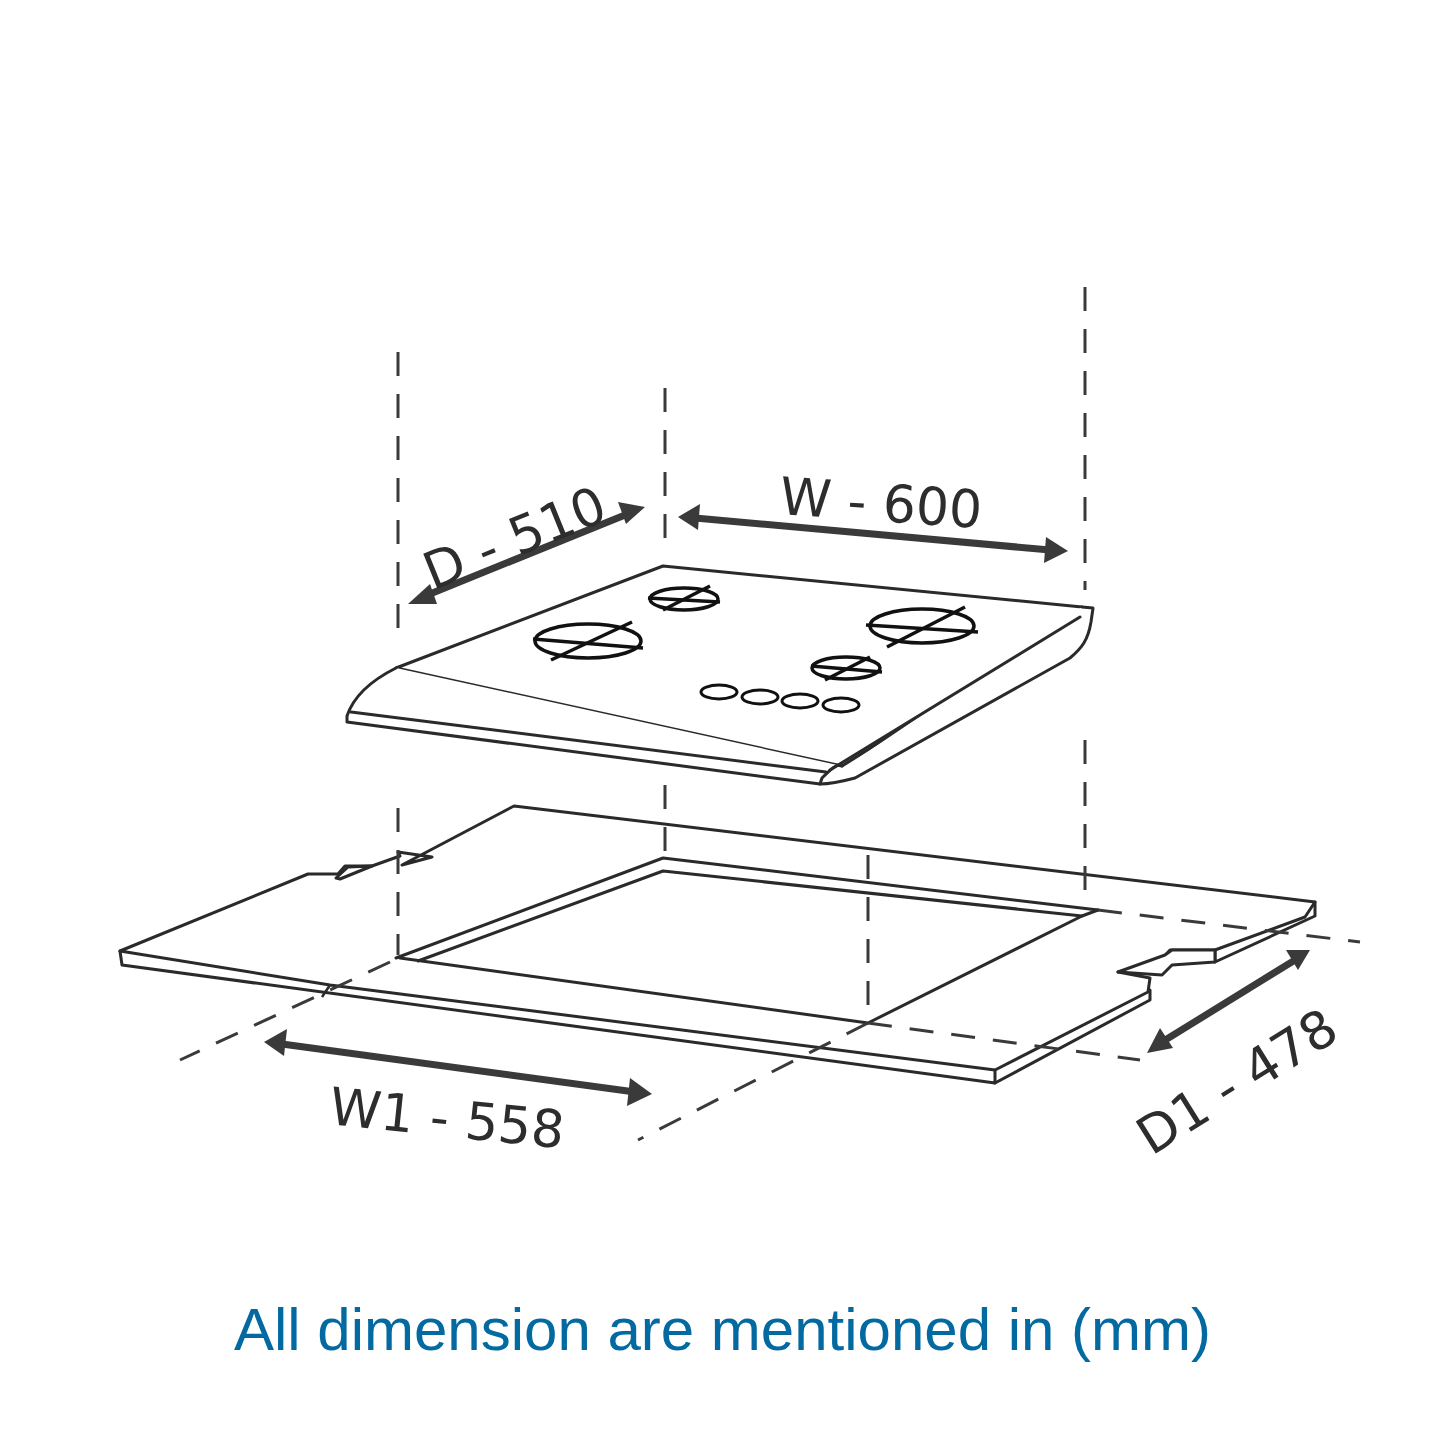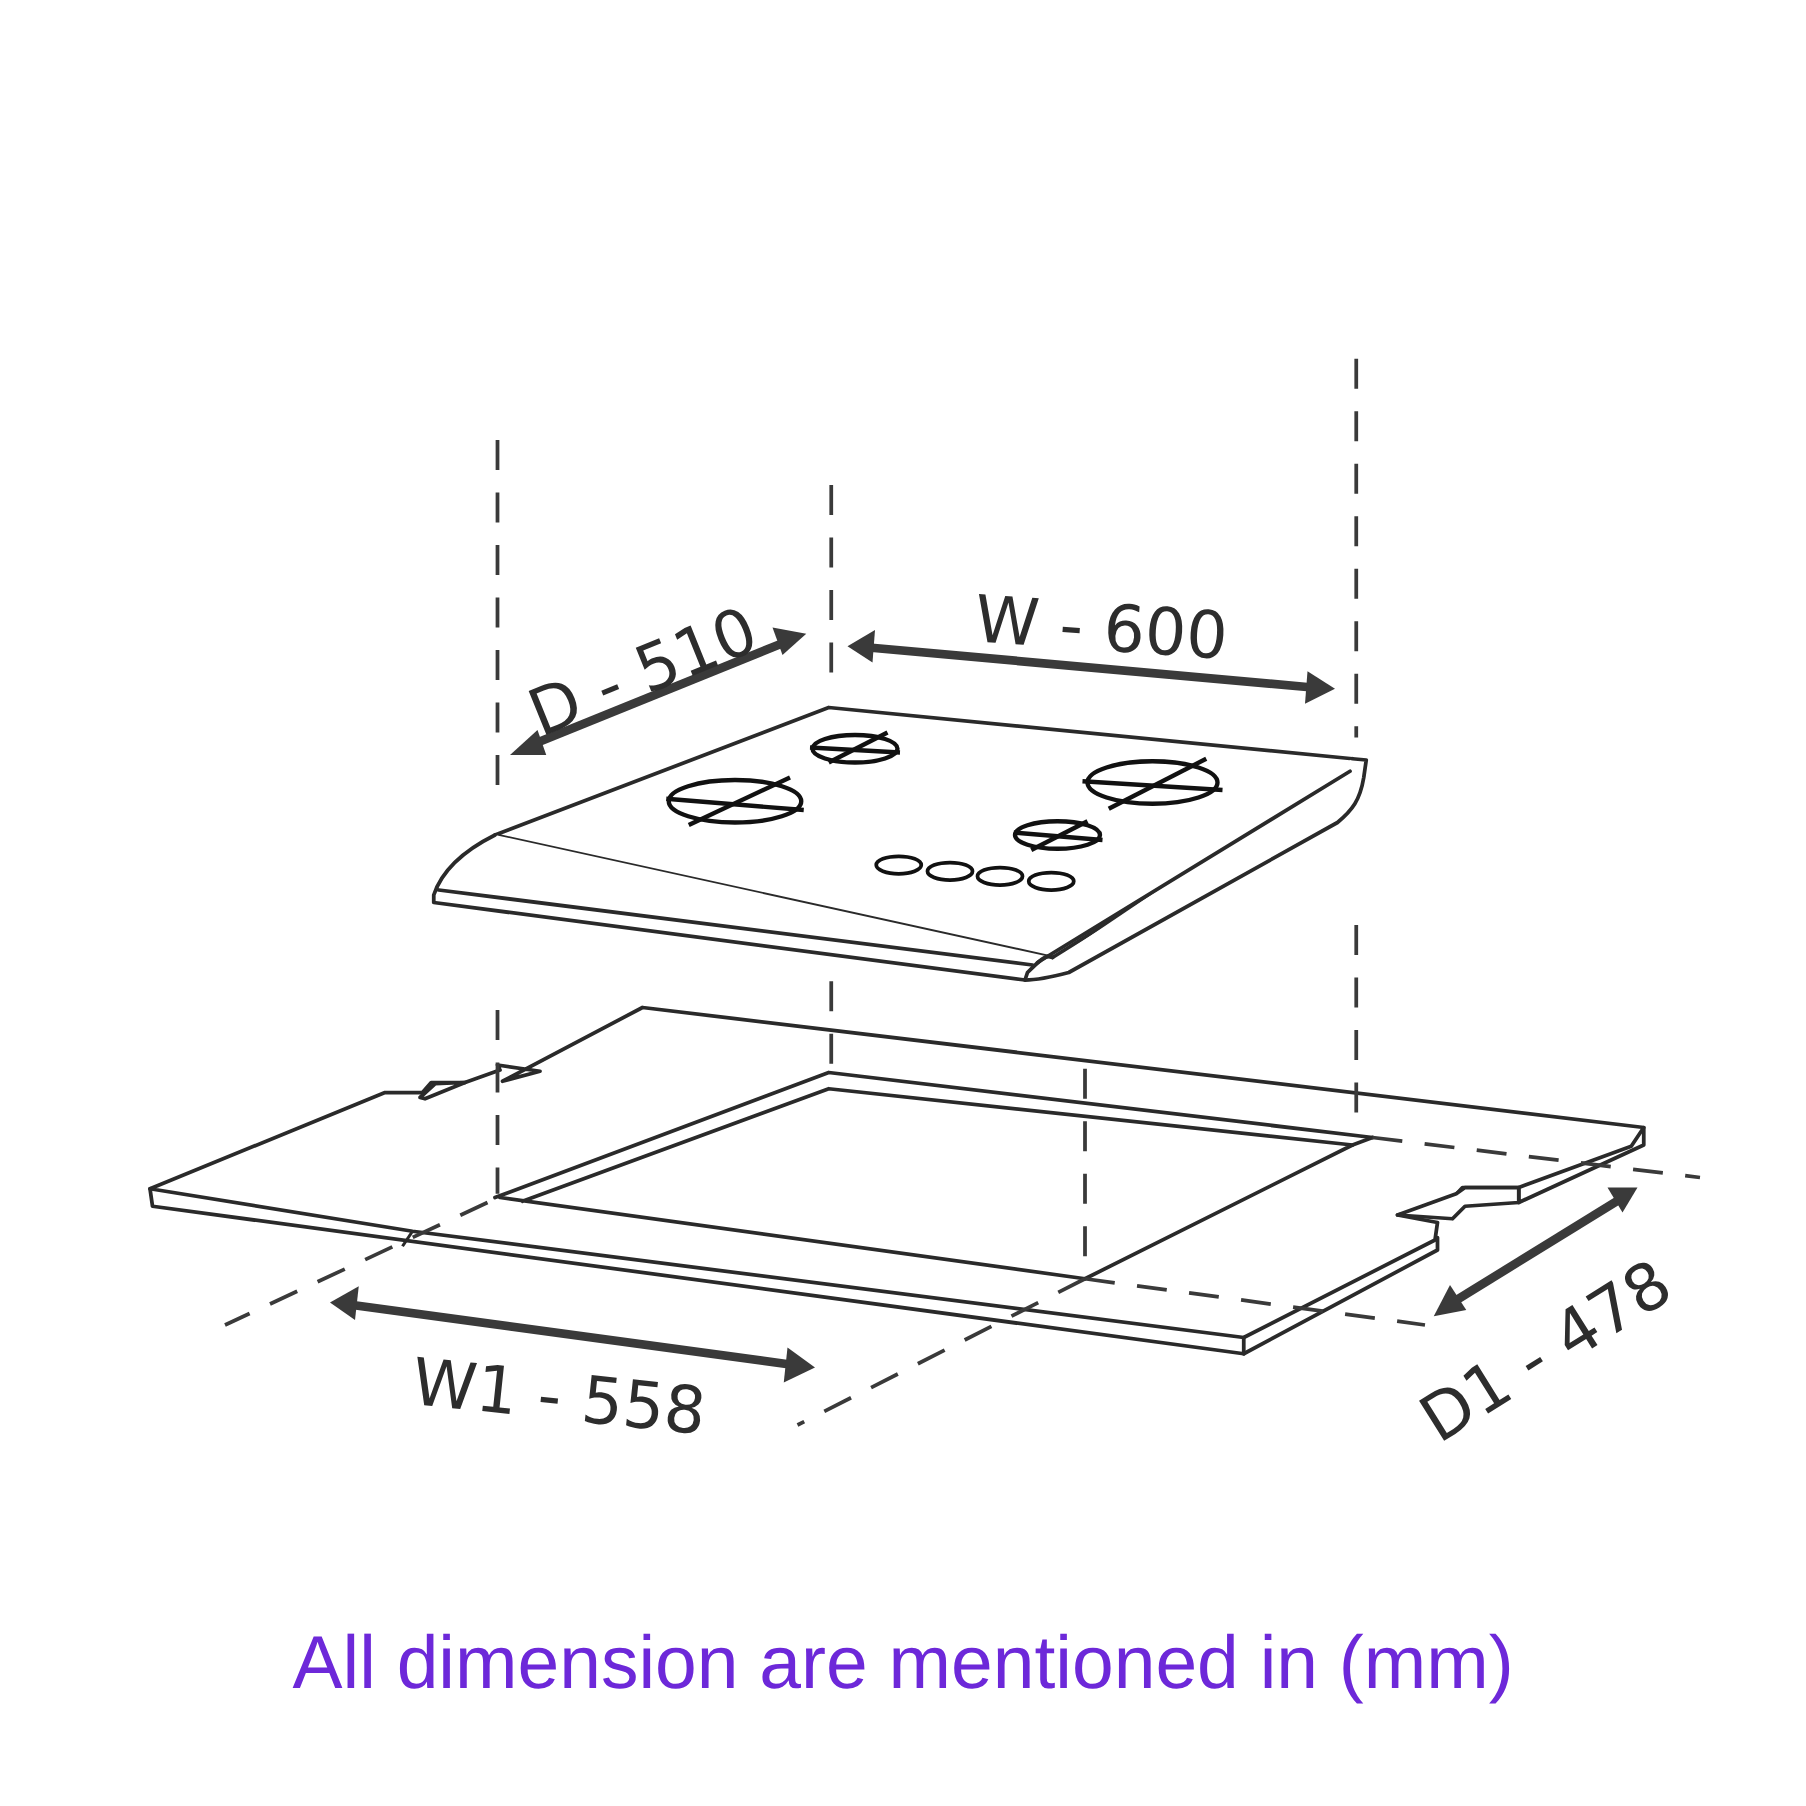--- a/index.html
+++ b/index.html
@@ -23,21 +23,21 @@
     transform-origin: left center;
     line-height: 1;
   }
   #caption {
     position: absolute;
     left: 0; width: 1445px;
     top: 1300px;
     text-align: center;
     font-family: "Liberation Sans", sans-serif;
     font-size: 60px;
-    color: #6d28d9;
+    color: #0369a1;
     line-height: 1;
   }
 </style>
 </head>
 <body>
 
 <div id="canvas">
   <svg width="1445" height="1445" viewBox="0 0 1445 1445">
 
     <g>

